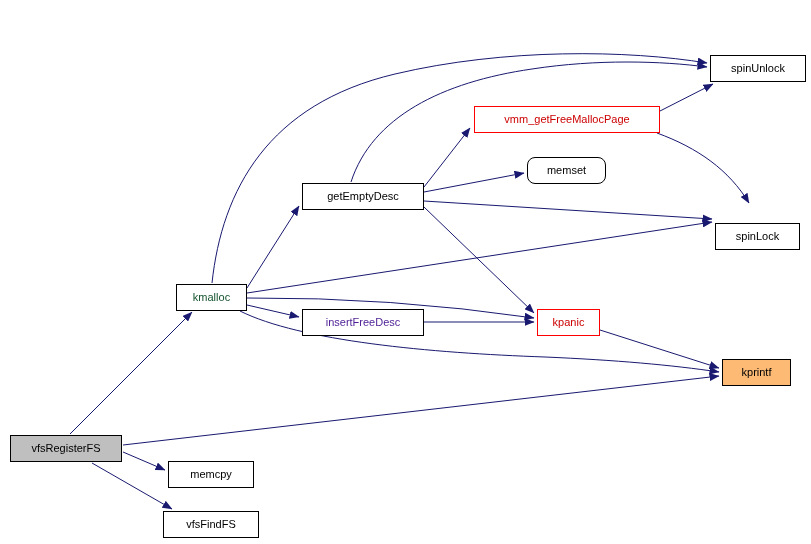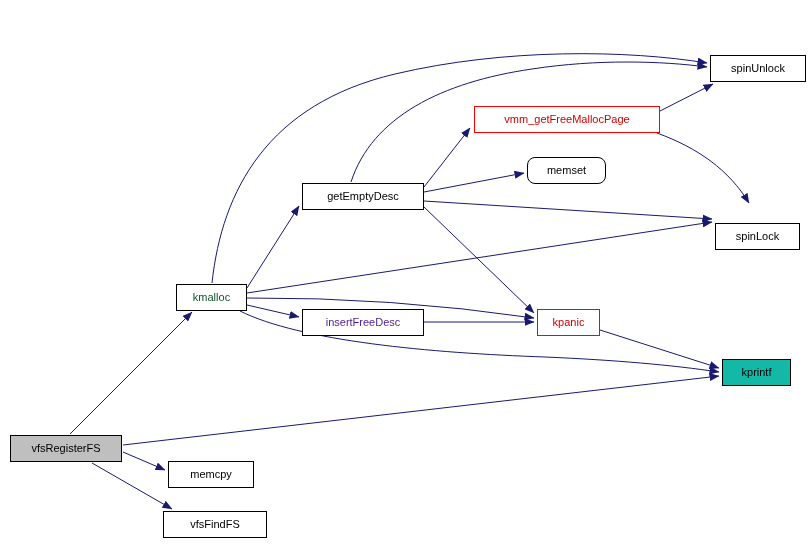--- a/index.html
+++ b/index.html
@@ -67,16 +67,16 @@
     </svg>
     <div class="node" style="left: 10px; top: 435px; width: 112px; height: 27px; background: rgb(191, 191, 191); border-color: rgb(0, 0, 0); color: rgb(0, 0, 0);">vfsRegisterFS</div>
     <div class="node link" style="left: 176px; top: 284px; width: 71px; height: 27px; background: rgb(255, 255, 255); border-color: rgb(0, 0, 0); color: #14532d;">kmalloc</div>
     <div class="node link" style="left: 302px; top: 183px; width: 122px; height: 27px; background: rgb(255, 255, 255); border-color: rgb(0, 0, 0); color: rgb(0, 0, 0);">getEmptyDesc</div>
     <div class="node link" style="left: 302px; top: 309px; width: 122px; height: 27px; background: rgb(255, 255, 255); border-color: rgb(0, 0, 0); color: #4c1d95;">insertFreeDesc</div>
     <div class="node" style="left: 474px; top: 106px; width: 186px; height: 27px; background: rgb(255, 255, 255); border-color: rgb(255, 0, 0); color: rgb(204, 0, 0);">vmm_getFreeMallocPage</div>
     <div class="node link" style="left: 527px; top: 157px; width: 79px; height: 27px; background: rgb(255, 255, 255); border-color: rgb(0, 0, 0); color: rgb(0, 0, 0); border-radius: 8px;">memset</div>
     <div class="node" style="left: 537px; top: 309px; width: 63px; height: 27px; background: rgb(255, 255, 255); border-color: rgb(255, 0, 0); color: rgb(204, 0, 0);">kpanic</div>
     <div class="node link" style="left: 710px; top: 55px; width: 96px; height: 27px; background: rgb(255, 255, 255); border-color: rgb(0, 0, 0); color: rgb(0, 0, 0);">spinUnlock</div>
     <div class="node link" style="left: 715px; top: 207px; width: 85px; height: 27px; background: rgb(255, 255, 255); border-color: rgb(0, 0, 0); color: rgb(0, 0, 0); margin-top: 16px;">spinLock</div>
-    <div class="node link" style="left: 722px; top: 359px; width: 69px; height: 27px; background: #14b8a6; border-color: rgb(0, 0, 0); color: rgb(0, 0, 0);">kprintf</div>
+    <div class="node link" style="left: 722px; top: 359px; width: 69px; height: 27px; background: #fdba74; border-color: rgb(0, 0, 0); color: rgb(0, 0, 0);">kprintf</div>
     <div class="node link" style="left: 168px; top: 461px; width: 86px; height: 27px; background: rgb(255, 255, 255); border-color: rgb(0, 0, 0); color: rgb(0, 0, 0);">memcpy</div>
-    <div class="node link" style="left: 163px; top: 511px; width: 104px; height: 27px; background: rgb(255, 255, 255); border-color: rgb(0, 0, 0); color: rgb(0, 0, 0);">vfsFindFS</div>
+    <div class="node link" style="left: 163px; top: 511px; width: 96px; height: 27px; background: rgb(255, 255, 255); border-color: rgb(0, 0, 0); color: rgb(0, 0, 0);">vfsFindFS</div>
   </div>
 
 </body></html>

